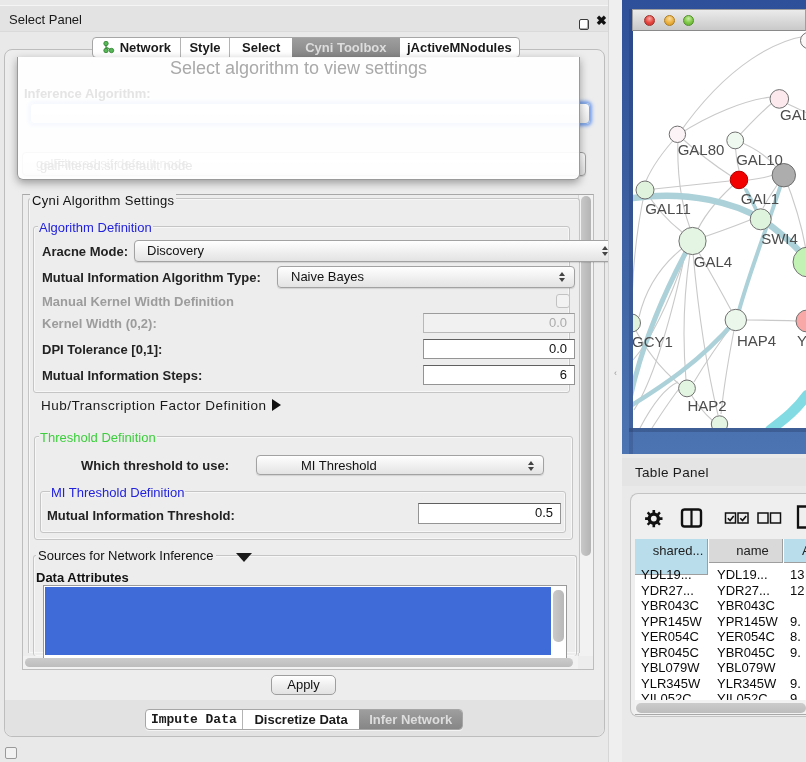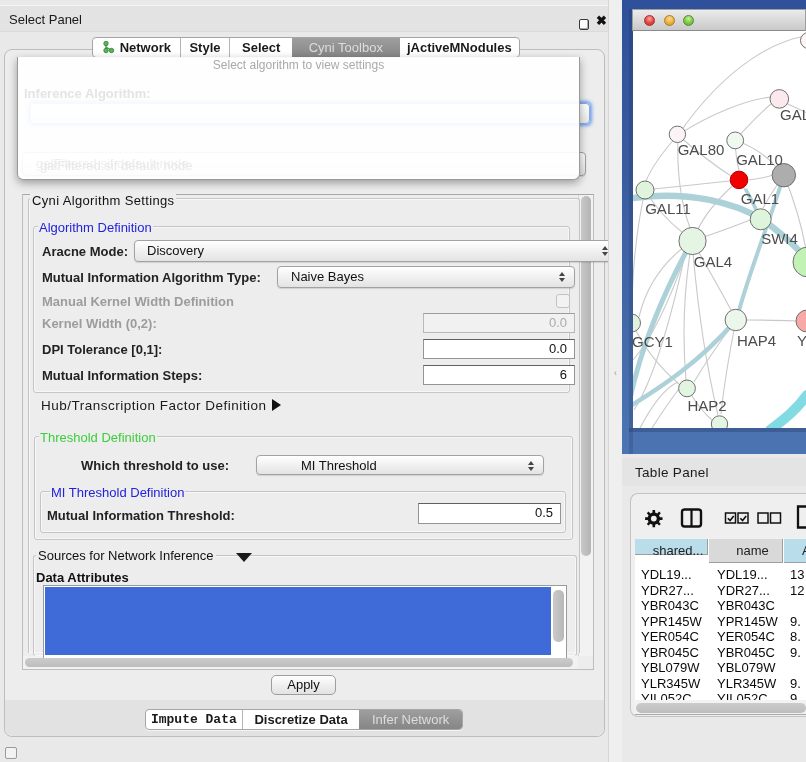--- a/index.html
+++ b/index.html
@@ -24,21 +24,21 @@
   font-size:13px; color:#111; text-align:right; padding-right:7px; line-height:18px;
 }
 .field-dis { background:#F1F1F1; border:1px solid #B8B8B8; border-top-color:#9C9C9C; color:#ABABAB; }
 .grp { position:absolute; border:1px solid #C5C5C5; border-radius:3px;
   box-shadow:inset 0 0 0 1px rgba(255,255,255,0.55); }
 .seg { position:absolute; background:#fff; border:1px solid #A6A6A6; border-radius:4px;
   display:flex; align-items:stretch; font-size:13px; font-weight:bold; color:#1A1A1A; overflow:hidden;
   box-shadow:0 1px 0 rgba(255,255,255,0.6); }
 .seg .s { display:flex; align-items:center; justify-content:center; white-space:nowrap; }
 .seg .sep { width:1px; background:#B4B4B4; }
-.seg .sel { background:linear-gradient(180deg,#9E9E9E,#868686); color:#DDDDDD; font-weight:400; }
+.seg .sel { background:linear-gradient(180deg,#9E9E9E,#868686); color:#DDDDDD; font-weight:700; }
 </style>
 </head>
 <body>
 
 <div class="abs" style="left:0;top:0;width:624px;height:762px;background:#E9E9E9;"></div>
 
 <div class="abs" style="left:0;top:5px;width:624px;height:27px;background:#E3E3E3;border-top:1px solid #F5F5F5;border-bottom:1px solid #DADADA;">
   <div class="abs" style="left:9px;top:6px;font-size:13px;color:#1A1A1A;">Select Panel</div>
   <div class="abs" style="left:579px;top:13px;width:10px;height:11px;border:1.5px solid #3A3A3A;border-radius:2px;background:#FDFDFD;box-shadow:inset -1px -1px 0 #AAA;"></div>
   <div class="abs" style="left:596px;top:7px;font-size:13px;font-weight:bold;color:#111;">✖</div>
@@ -134,21 +134,21 @@
   <div class="sep"></div>
   <div class="s" style="width:117px;">Discretize Data</div>
   <div class="s sel" style="width:103px;">Infer Network</div>
 </div>
 
 <div class="abs" style="left:5px;top:747px;width:12px;height:12px;border:1px solid #9A9A9A;background:#F2F2F2;border-radius:2px;"></div>
 
 <div class="abs" style="left:614px;top:368px;font-size:9px;color:#999;z-index:5;">‹</div>
 
 <div class="abs" style="left:17px;top:57px;width:563px;height:123px;background:rgba(255,255,255,0.93);border:1px solid #9A9A9A;border-top:none;border-radius:0 0 6px 6px;box-shadow:0 3px 9px rgba(0,0,0,0.35);">
-  <div class="abs" style="left:0;top:1px;width:100%;text-align:center;font-size:12px;color:#A9A9A9;">Select algorithm to view settings</div>
+  <div class="abs" style="left:0;top:1px;width:100%;text-align:center;font-size:18px;color:#A9A9A9;">Select algorithm to view settings</div>
   <div class="abs" style="left:6px;top:29px;font-size:13px;font-weight:bold;color:#E4E4E4;">Inference Algorithm:</div>
   <div class="abs" style="left:22px;top:101px;font-size:13px;color:#E8E8E8;">galFiltered.sif default node</div>
 </div>
 
 <div class="abs" style="left:622px;top:0;width:184px;height:454px;background:linear-gradient(180deg,#2E509A 0%,#3A5D9F 40%,#4C74B2 100%);"></div>
 <div class="abs" style="left:629px;top:9px;width:4px;height:445px;background:rgba(25,35,70,0.18);"></div>
 <div class="abs" style="left:608px;top:0;width:1px;height:762px;background:#D6D6D6;"></div>
 <div class="abs" style="left:609px;top:0;width:13px;height:762px;background:#EFEFEF;"></div>
 
 <div class="abs" style="left:632px;top:9px;width:174px;height:22px;background:linear-gradient(180deg,#EBEBEB,#C9C9C9);border:1px solid #9E9E9E;border-bottom-color:#8A8A8A;">
@@ -255,21 +255,21 @@
   </g>
   <g fill="none" stroke="#111" stroke-width="1.6">
     <path d="M727.8,518.2 l2.3,2.4 3.6,-4.6"></path>
     <path d="M740.3,518.2 l2.3,2.4 3.6,-4.6"></path>
   </g>
   <path d="M798,506.5 h9 l6,6 v15 h-15 z" fill="none" stroke="#111" stroke-width="2.3"></path>
 </svg>
 
 <div class="abs" style="left:635px;top:539px;width:171px;height:176px;background:#FFF;overflow:hidden;border-bottom:1px solid #A8A8A8;">
 
-  <div class="abs" style="left:0;top:0;width:73px;height:16px;background:#B9DDEB;border-right:1px solid #9E9E9E;border-bottom:1px solid #9E9E9E;text-align:center;text-indent:14px;font-size:13px;color:#222;line-height:24px;">shared...</div>
+  <div class="abs" style="left:0;top:0;width:73px;height:36px;background:#B9DDEB;border-right:1px solid #9E9E9E;border-bottom:1px solid #9E9E9E;text-align:center;text-indent:14px;font-size:13px;color:#222;line-height:24px;">shared...</div>
   <div class="abs" style="left:74px;top:0;width:74px;height:24px;background:#D9D9D9;border-right:1px solid #9E9E9E;border-bottom:1px solid #9E9E9E;text-align:center;text-indent:14px;font-size:13px;color:#222;line-height:24px;">name</div>
   <div class="abs" style="left:149px;top:0;width:22px;height:24px;background:#B9DDEB;border-bottom:1px solid #9E9E9E;font-size:13px;color:#222;line-height:24px;overflow:hidden;">
       <span style="position:absolute;left:18px;">AvgShortest</span>
     </div>
 
   <div class="abs" style="left:6px;top:28px;font-size:13px;color:#0A0A0A;line-height:15.5px;">YDL19...<br>YDR27...<br>YBR043C<br>YPR145W<br>YER054C<br>YBR045C<br>YBL079W<br>YLR345W<br>YIL052C</div>
   <div class="abs" style="left:82px;top:28px;font-size:13px;color:#0A0A0A;line-height:15.5px;">YDL19...<br>YDR27...<br>YBR043C<br>YPR145W<br>YER054C<br>YBR045C<br>YBL079W<br>YLR345W<br>YIL052C</div>
   <div class="abs" style="left:155px;top:28px;font-size:13px;color:#0A0A0A;line-height:15.5px;">13<br>12<br><br>9.<br>8.<br>9.<br><br>9.<br>9.</div>
 
   <div class="abs" style="left:0;top:161px;width:171px;height:15px;background:#F2F2F2;"></div>

